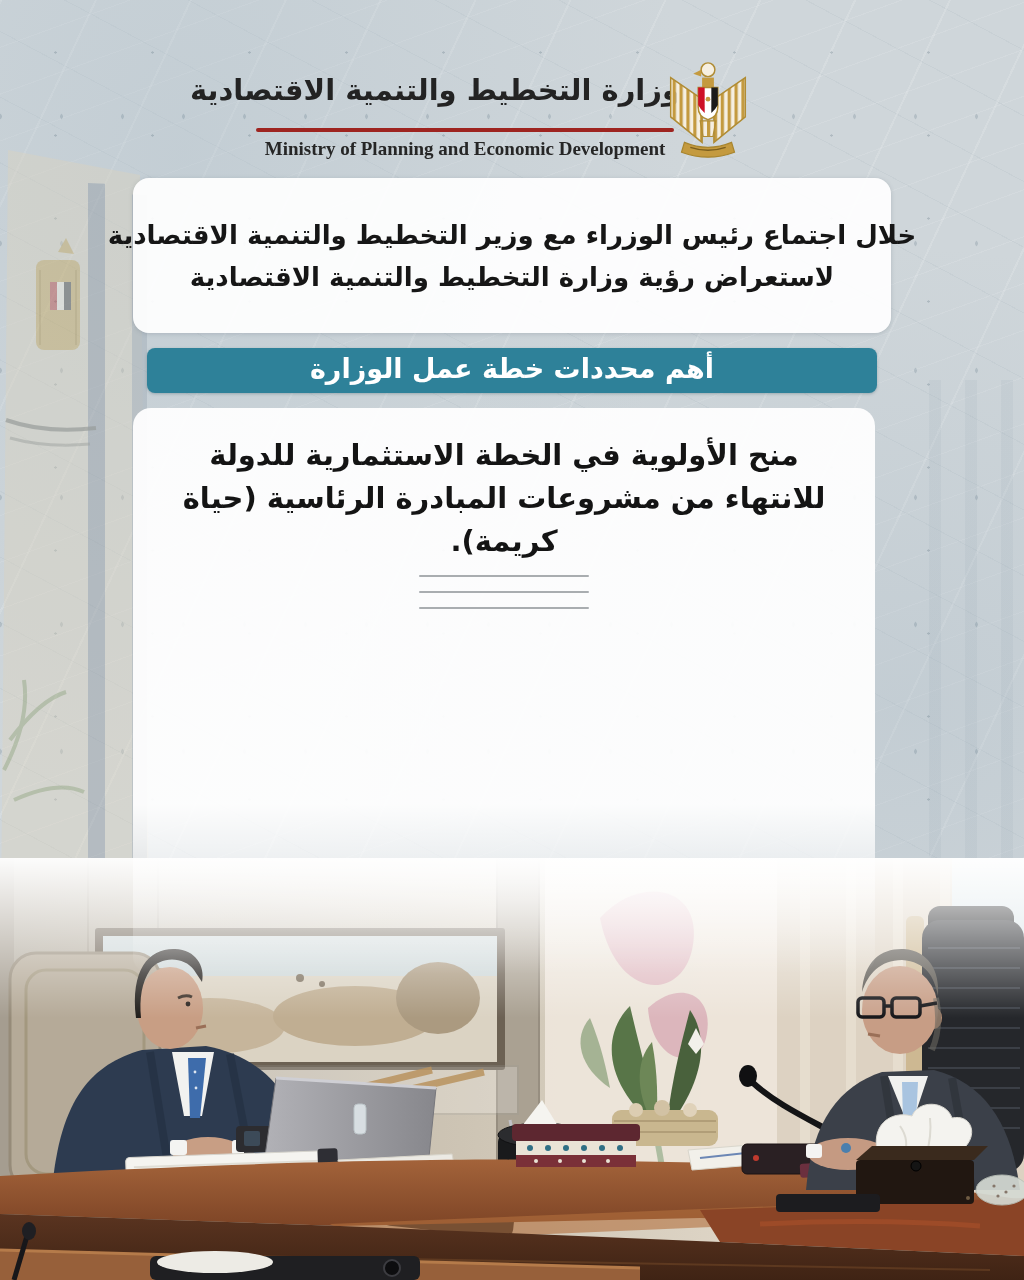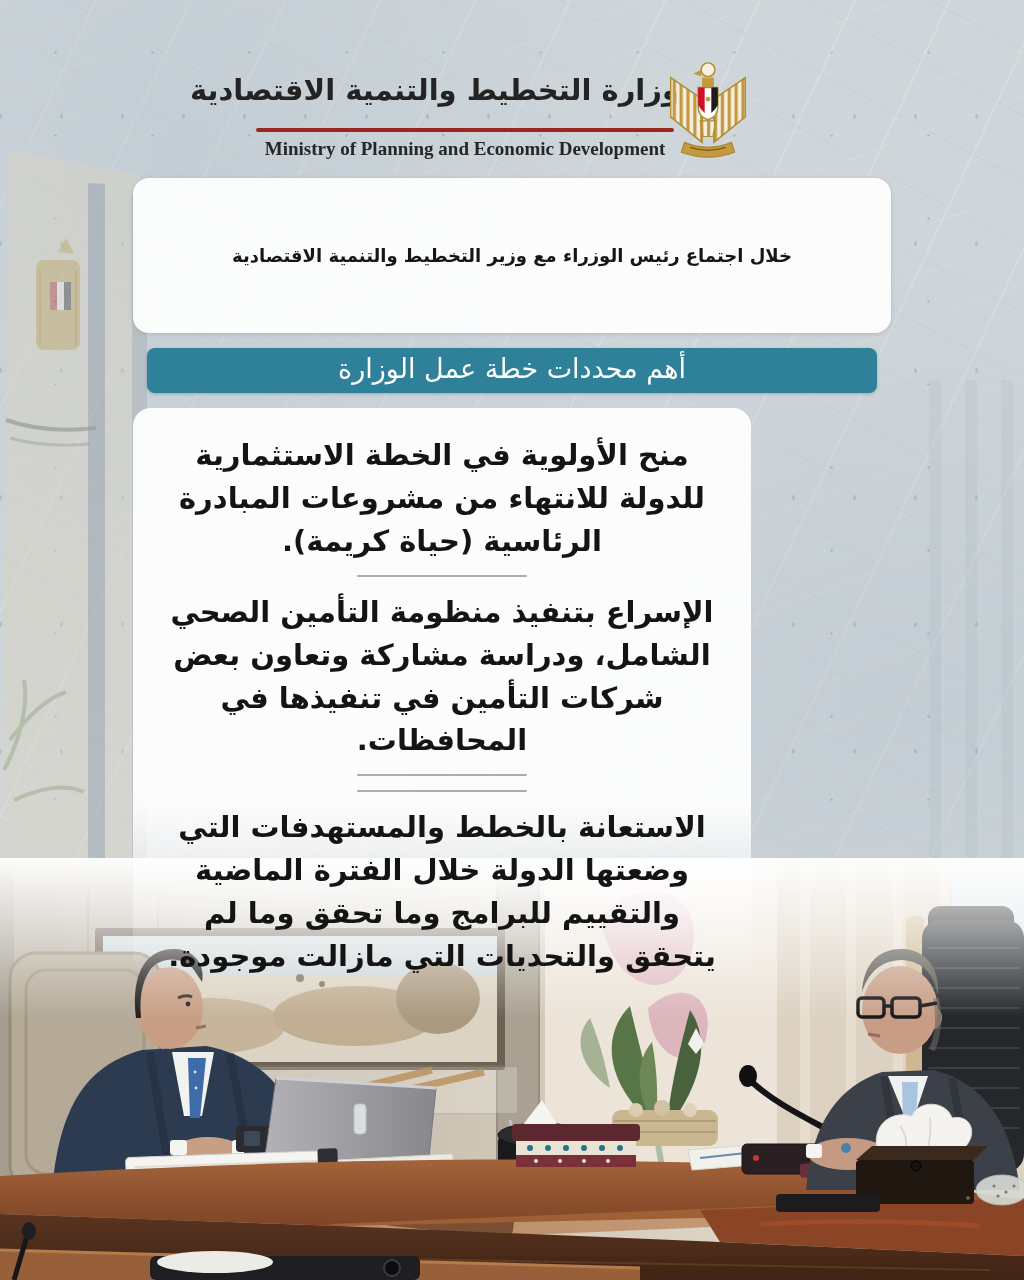--- a/index.html
+++ b/index.html
@@ -28,29 +28,29 @@
   .ar-calligraphy{font-size:29px;font-weight:bold;color:#232323;direction:rtl;white-space:nowrap;
     line-height:76px;height:76px;letter-spacing:-0.5px;}
   .red-rule{height:4px;background:#9e2420;margin:0 6px 6px 6px;border-radius:2px;}
   .en-name{font-family:"Liberation Serif", serif;font-weight:bold;font-size:19px;color:#262626;white-space:nowrap;}
   .emblem{position:absolute;left:658px;top:56px;width:100px;height:108px;}
   
   .headline-box{position:absolute;left:133px;top:178px;width:758px;height:155px;
     background:rgba(255,255,255,.93);border-radius:16px;
     display:flex;flex-direction:column;justify-content:center;align-items:center;
     box-shadow:0 1px 4px rgba(90,105,115,.25);}
-  .headline-box .h-line{direction:rtl;white-space:nowrap;font-weight:bold;font-size:18px;
+  .headline-box .h-line{direction:rtl;white-space:nowrap;font-weight:bold;font-size:26px;
     color:#161616;line-height:42px;}
   
   .banner{position:absolute;left:147px;top:348px;width:730px;height:45px;border-radius:8px;
     display:flex;align-items:center;justify-content:center;
     box-shadow:0 1px 3px rgba(60,90,100,.35);}
-  .banner span{color:#ffffff;font-weight:normal;font-size:27px;direction:rtl;line-height:1;padding-bottom:4px;}
-  
-  .content-box{position:absolute;left:133px;top:408px;width:618px;height:566px;border-radius:18px;
+  .banner span{color:#ffffff;font-weight:bold;font-size:27px;direction:rtl;line-height:1;padding-bottom:4px;}
+  
+  .content-box{position:absolute;left:133px;top:408px;width:742px;height:566px;border-radius:18px;
     background:linear-gradient(to bottom, rgba(255,255,255,.94) 0%, rgba(255,255,255,.94) 70%, rgba(255,255,255,0) 100%);
     padding:0;z-index:3;}
   .content-inner{padding:26px 34px 0 34px;}
   .point{direction:rtl;text-align:center;font-weight:bold;font-size:29px;line-height:1.48;color:#141414;}
   .divider{width:170px;height:2px;background:#a9adb0;margin:12px auto 14px auto;border-radius:1px;}
   
   .photo{position:absolute;left:0;top:858px;width:1024px;height:422px;z-index:1;}
   .photo svg{display:block;}
 </style>
 </head>
@@ -365,29 +365,28 @@
       <path d="M53.4,32 H60 v18 q-2.6,5 -6.6,8 Z" fill="#1b1b1b"></path>
       <circle cx="50" cy="44" r="2.4" fill="#c49a3f"></circle>
       <path d="M42,66 h16 l-3,16 h-10 Z" fill="url(#wingStripes)" stroke="#b08c34" stroke-width="1.2"></path>
       <path d="M26,88 q24,10 48,0 l3,10 q-27,10 -54,0 Z" fill="#c49a3f" stroke="#a8852e" stroke-width="1.2"></path>
       <path d="M32,93 q18,6 36,0" stroke="#7a5e1e" stroke-width="1.4" fill="none"></path>
     </svg>
   </div>
 
   <div class="headline-box">
     <div class="h-line">خلال اجتماع رئيس الوزراء مع وزير التخطيط والتنمية الاقتصادية</div>
+    <div class="h-line">لاستعراض رؤية وزارة التخطيط والتنمية الاقتصادية</div>
   </div>
 
   <div class="banner" style="background:#2e8199;">
     <span>أهم محددات خطة عمل الوزارة</span>
   </div>
 
   <div class="content-box">
     <div class="content-inner">
       <div class="point">منح الأولوية في الخطة الاستثمارية للدولة للانتهاء من مشروعات المبادرة الرئاسية  (حياة كريمة).</div>
       <div class="divider"></div>
-      <div class="point">الإسراع بتنفيذ منظومة التأمين الصحي الشامل، ودراسة مشاركة وتعاون بعض شركات التأمين في تنفيذها في المحافظات.</div>
       <div class="divider"></div>
       <div class="divider"></div>
-      <div class="point">الاستعانة بالخطط والمستهدفات التي وضعتها الدولة خلال الفترة الماضية والتقييم للبرامج وما تحقق وما لم يتحقق والتحديات التي مازالت موجودة.</div>
     </div>
   </div>
 </div>
 
 </body></html>

